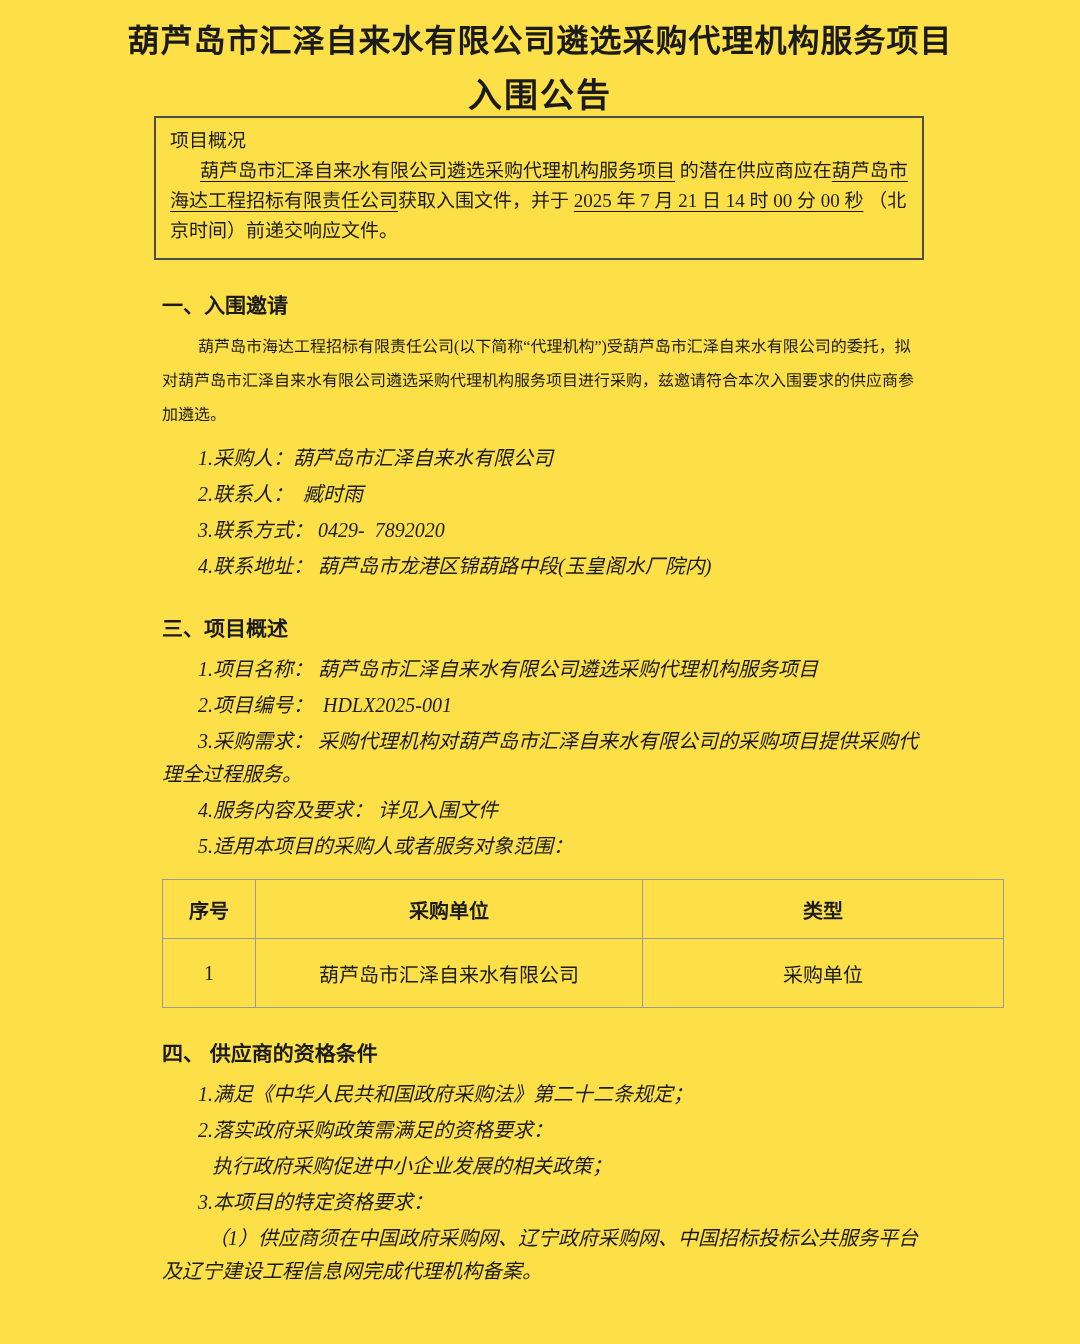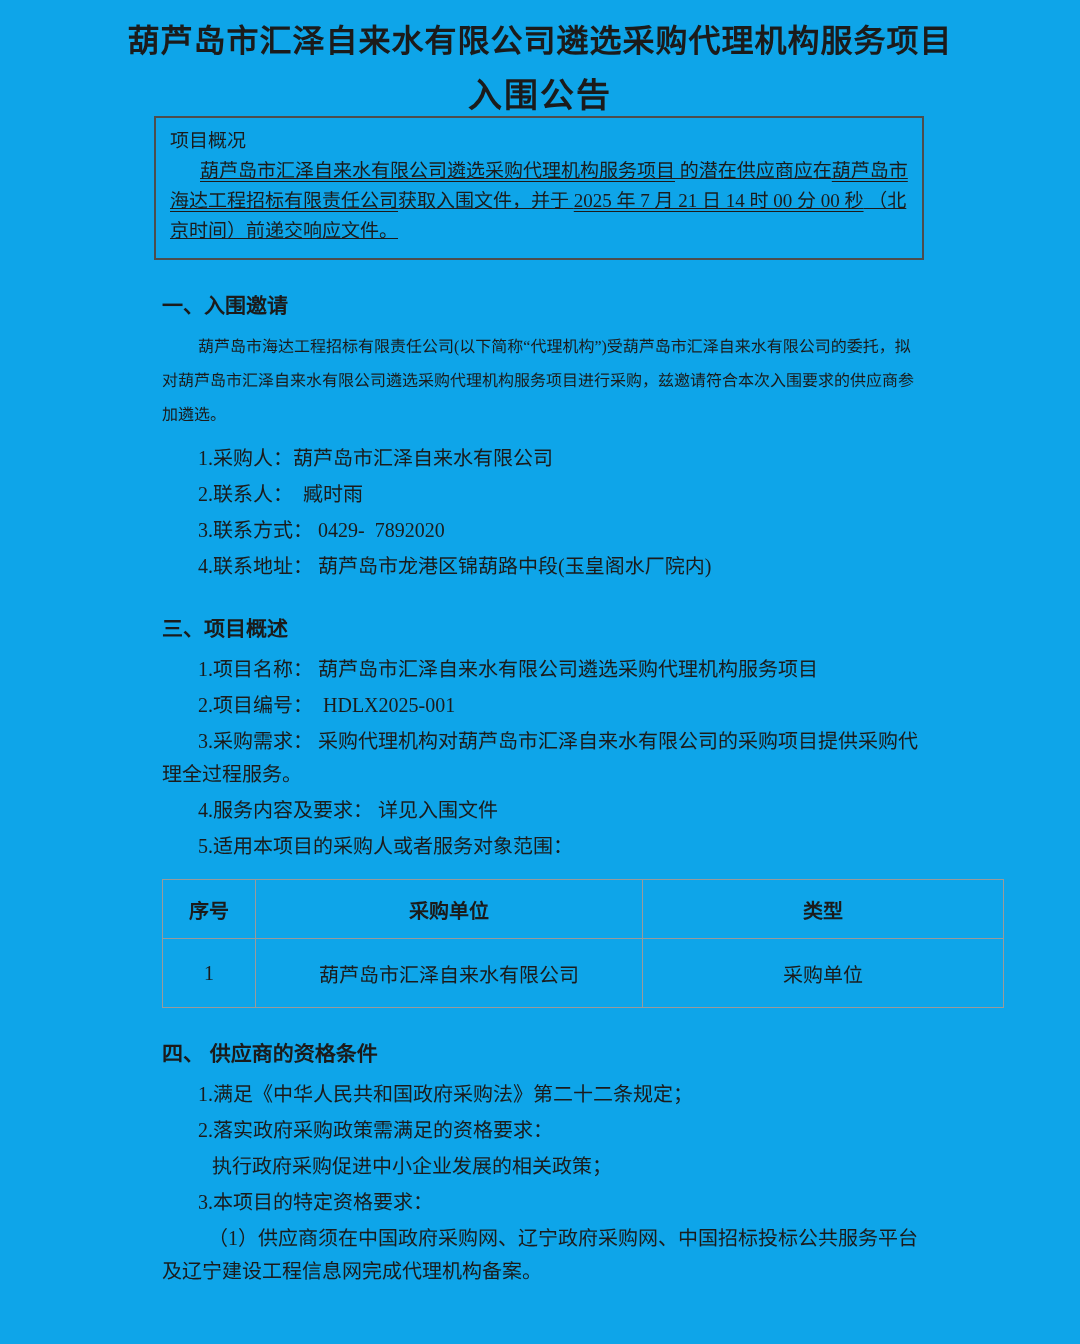--- a/index.html
+++ b/index.html
@@ -11,21 +11,21 @@
     width: 1080px;
     height: 1344px;
     font-family: "Liberation Serif", "DejaVu Serif", serif;
     color: #1b1b1b;
     -webkit-font-smoothing: antialiased;
     overflow: hidden;
   }
   .page {
     width: 1080px;
     height: 1344px;
-    background: #0ea5e9;
+    background: #fde047;
     box-sizing: border-box;
     padding-top: 18px;
   }
   .doc-title {
     margin: 0;
     text-align: center;
     font-size: 32px;
     font-weight: 700;
     line-height: 46px;
     font-family: "Liberation Sans", "DejaVu Sans", sans-serif;
@@ -53,21 +53,20 @@
     font-size: 19px;
     line-height: 30px;
   }
   .box-label {
     display: block;
   }
   .box-para {
     margin: 0;
     text-indent: 30px;
     white-space: pre-wrap;
-    text-decoration: underline;
   }
   .u {
     text-decoration: underline;
     text-underline-offset: 4px;
   }
   .section-heading {
     margin: 32px 0 0 0;
     font-size: 21px;
     font-weight: 700;
     line-height: 28px;
@@ -83,21 +82,21 @@
   .item {
     margin: 3px 0 0 0;
     font-size: 20px;
     line-height: 33px;
     text-indent: 36px;
     white-space: pre-wrap;
   }
   .item.gap-before { }
   .item.sub-indent { text-indent: 50px; }
   .item.paren-indent { text-indent: 46px; }
-  .items-block { margin-top: 10px; }
+  .items-block { margin-top: 10px; font-style: italic; }
   .scope-table {
     border-collapse: collapse;
     margin-top: 16px;
     width: 841px;
     table-layout: fixed;
     font-size: 20px;
   }
   .scope-table th, .scope-table td {
     border: 1.5px solid #9a9a9a;
     text-align: center;

